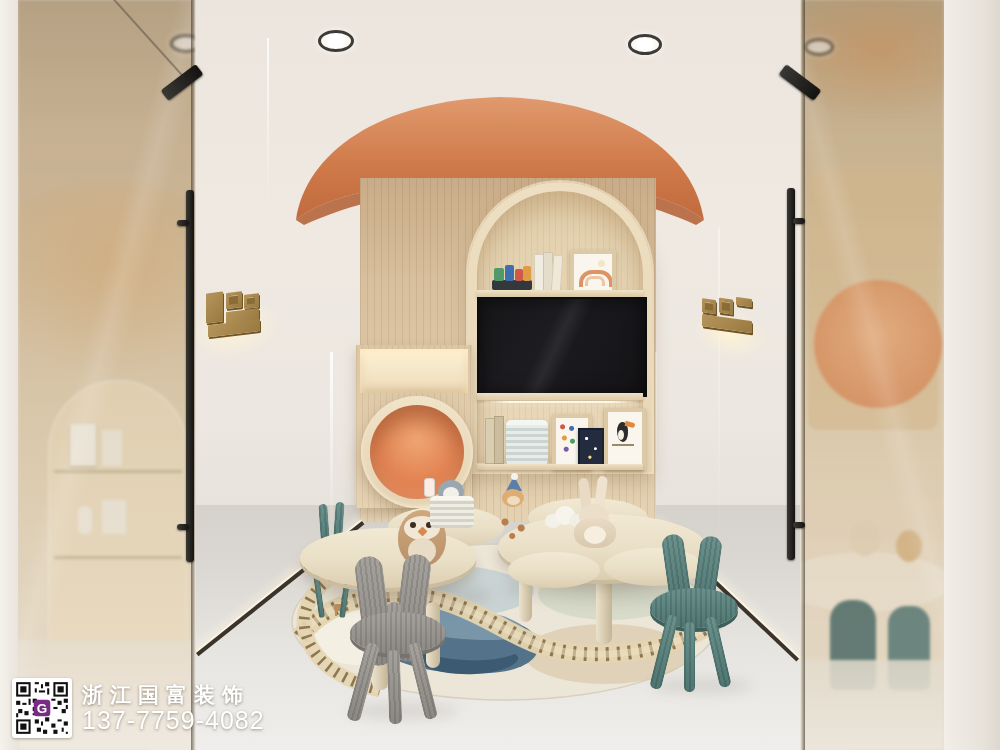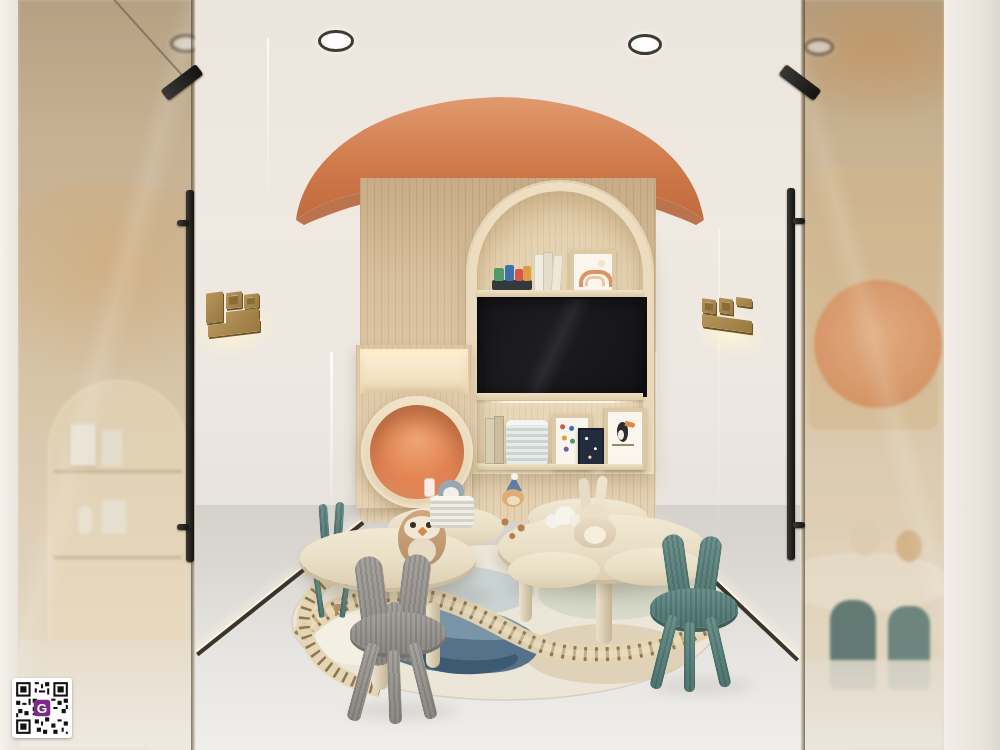--- a/index.html
+++ b/index.html
@@ -380,16 +380,18 @@
           <rect x="25" y="21" width="2" height="2"></rect>
         <rect x="20" y="25" width="2" height="2"></rect>
           <rect x="24" y="24" width="1" height="2"></rect>
           <rect x="26" y="26" width="1" height="1"></rect>
           <rect x="10" y="17" width="2" height="1"></rect>
       </g>
       <rect x="10.5" y="10.5" width="8" height="8" rx="1.6" fill="#7a2b86"></rect>
       <text x="14.5" y="16.8" text-anchor="middle" font-size="6.5" font-weight="bold" fill="#fff" font-family="Liberation Sans, sans-serif">G</text>
     </svg>
     <div class="wm-text">
+      <div class="wm-company">浙江国富装饰</div>
+      <div class="wm-phone">137-7759-4082</div>
     </div>
   </div>
 
 </div>
 
 </body></html>

